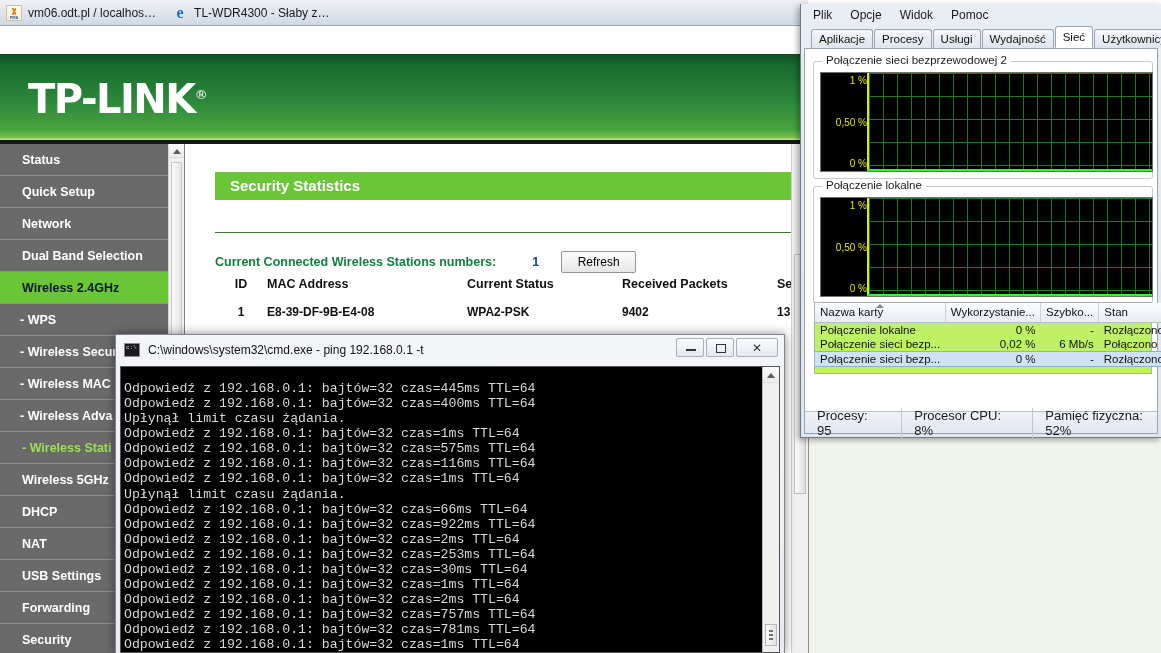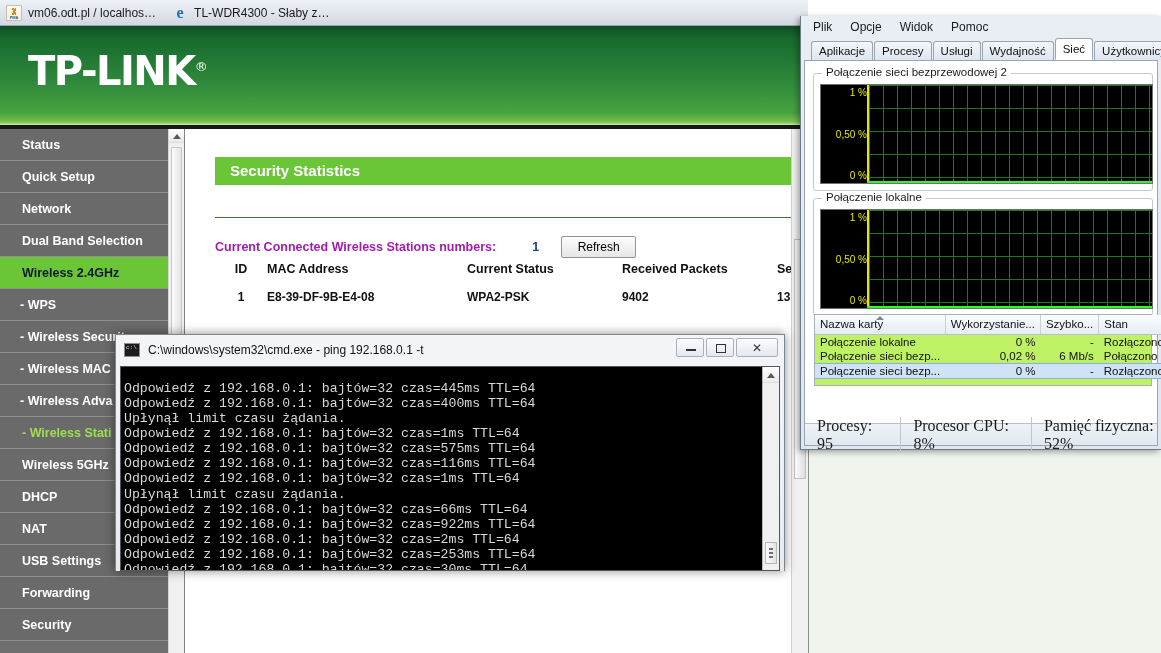--- a/index.html
+++ b/index.html
@@ -39,22 +39,23 @@
   }
   .ie-icon {
     width: 16px; height: 16px; flex: none; position: relative;
     font-size: 16px; line-height: 16px; color: #1d6fb8; font-weight: bold;
     font-family: "Liberation Serif", serif; text-align: center;
   }
 
   
   .page { position: absolute; left: 0; top: 26px; width: 808px; height: 627px; background: #ffffff; overflow: hidden; }
   .tp-header {
-    position: relative; height: 99px;
+    position: relative; height: 86px;
     background: linear-gradient(to bottom, #0d4d22 0%, #17692e 12%, #2f8a3c 58%, #49a43f 88%, #7cc04e 97%, #cfe6a8 100%);
+    margin-top: 28px;
   }
   .tp-logo {
     position: absolute; left: 28px; top: 22px;
     color: #ffffff; font-size: 40px; font-weight: bold;
     letter-spacing: -1.5px; font-family: "DejaVu Sans", sans-serif;
   }
   .tp-logo sup { font-size: 13px; vertical-align: super; font-weight: normal; }
   .tp-darkline { height: 4px; background: #161616; }
 
   .tp-body { position: relative; height: 538px; background: #ffffff; display: flex; }
@@ -96,21 +97,21 @@
   
   .content { flex: 1; background: #ffffff; position: relative; overflow: hidden; padding: 0; }
   .content-inner { padding: 28px 0 0 30px; position: relative; }
   .sec-title {
     width: 615px; height: 28px; line-height: 28px;
     background: #6ac637; color: #ffffff;
     font-size: 15px; font-weight: bold; padding-left: 15px;
   }
   .sec-rule { width: 615px; height: 1px; background: #3f7a2a; margin-top: 32px; }
   .row-count { margin-top: 18px; display: flex; align-items: center; font-size: 12.5px; }
-  .row-count .lbl { font-weight: bold; color: #a21caf; }
+  .row-count .lbl { font-weight: bold; color: #15803d; }
   .row-count .num { color: #1b3f8f; font-weight: bold; margin-left: 36px; }
   .btn-refresh {
     margin-left: 22px; min-width: 75px; height: 22px; font-size: 12px;
     background: linear-gradient(to bottom,#fdfdfd,#e6e6e6);
     border: 1px solid #949494; border-radius: 2px; color: #000;
     font-family: "Liberation Sans", sans-serif; cursor: default;
   }
   .tbl { width: 660px; border-collapse: collapse; }
   .tbl th {
     font-size: 12.5px; font-weight: bold; color: #111; text-align: left;
@@ -138,21 +139,21 @@
     position: absolute; left: 808px; top: 26px; width: 353px; height: 627px;
     background: #eff4ec; border-left: 1px solid #8d8d8d;
   }
   .help-inner { padding: 8px 12px 0 16px; font-size: 12.5px; color: #1a1a1a; line-height: 20px; }
   .help-line1 { color: #1a1a1a; }
   .help-note { margin-top: 22px; }
   .help-note b { font-weight: bold; }
 
   
   .taskmgr {
-    position: absolute; left: 800px; top: 16px; width: 361px; height: 434px;
+    position: absolute; left: 800px; top: 4px; width: 361px; height: 434px;
     background: linear-gradient(to bottom, #e9eef4 0%, #dfe6ef 100%);
     border: 1px solid #6f7a88; border-top: none; border-right: none;
     box-shadow: -2px 2px 6px rgba(0,0,0,0.35);
   }
   .tm-menu { height: 21px; display: flex; align-items: center; gap: 18px; padding-left: 12px;
              font-size: 12px; color: #1b1b1b; background: transparent; }
   .tm-tabs { display: flex; align-items: flex-end; height: 23px; padding-left: 10px; gap: 1px; }
   .tm-tab {
     height: 19px; line-height: 19px; padding: 0 7px; font-size: 11.5px; color: #111;
     background: linear-gradient(to bottom,#f4f7fa,#dfe5ee);
@@ -201,31 +202,30 @@
     content: ""; position: absolute; left: 50%; top: 1px; transform: translateX(-50%);
     border-left: 4px solid transparent; border-right: 4px solid transparent;
     border-bottom: 4px solid #7b8694;
   }
   .nettbl tbody td { padding: 1px 5px; color: #111; white-space: nowrap; }
   .nettbl tbody td.num { text-align: right; }
   .nettbl tbody tr.sel td { background: #cfe2f6; border-top: 1px solid #8ab0dc; border-bottom: 1px solid #8ab0dc; }
   .tm-status {
     position: absolute; left: 0; bottom: 0; right: 0; height: 22px;
     border-top: 1px solid #b9c0ca; display: flex; align-items: center;
-    font-size: 16px; color: #1b1b1b;
+    font-size: 13px; color: #1b1b1b;
     background: linear-gradient(to bottom,#eef2f7,#e2e8f0);
-    font-family: Liberation Serif, serif;
   }
   .tm-status span { padding-left: 12px; }
   .tm-status .s2 { border-left: 1px solid #c0c6d0; margin-left: 24px; padding-left: 12px; }
   .tm-status .s3 { border-left: 1px solid #c0c6d0; margin-left: 22px; padding-left: 12px; }
 
   
   .cmdwin {
-    position: absolute; left: 115px; top: 334px; width: 670px; height: 237px;
+    position: absolute; left: 115px; top: 334px; width: 670px; height: 319px;
     background: linear-gradient(to bottom,#f3f5f8,#e7ebf1);
     border: 1px solid #7b848f; border-bottom: none;
     box-shadow: 0 0 10px rgba(0,0,0,0.45);
   }
   .cmd-title { height: 30px; display: flex; align-items: center; padding-left: 8px; position: relative; }
   .cmd-ico {
     width: 16px; height: 14px; background: #1b1b1b; border: 1px solid #8c8c8c;
     flex: none; position: relative; margin-right: 8px;
   }
   .cmd-ico::before {

